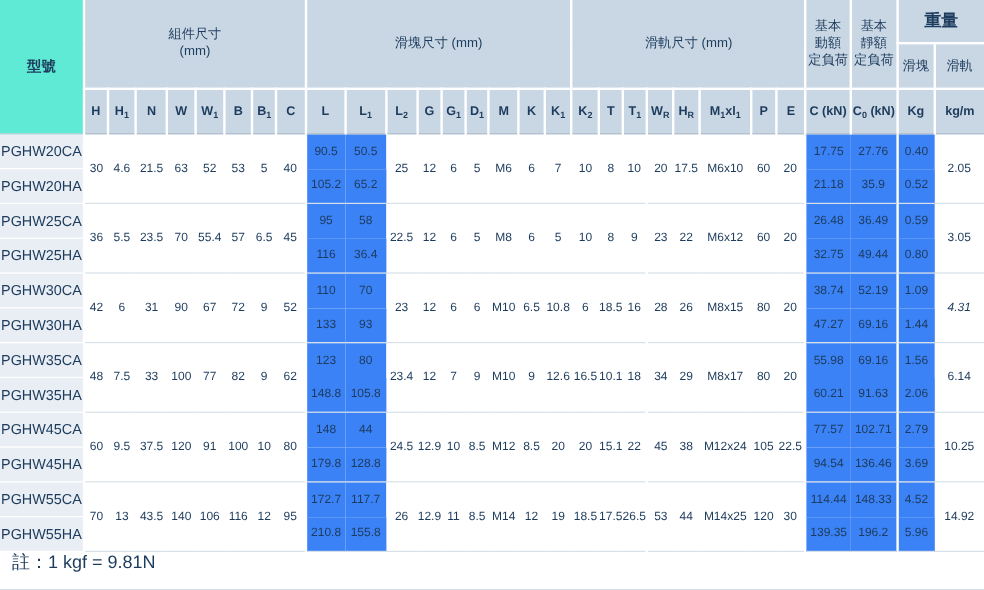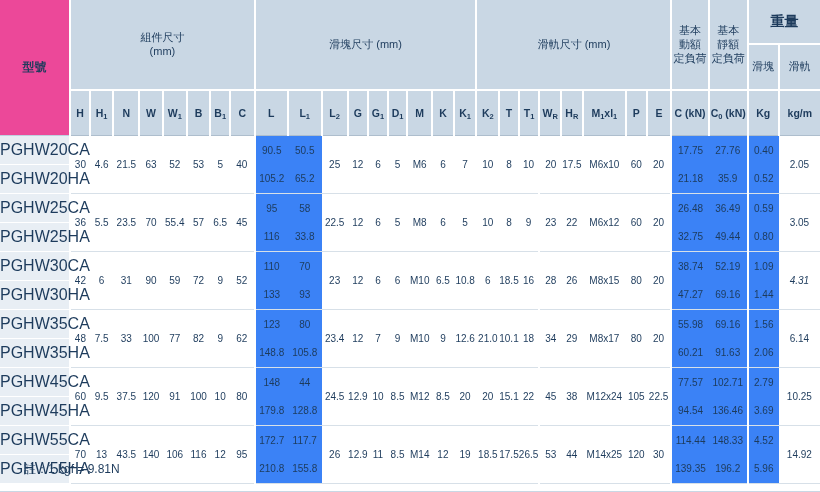--- a/index.html
+++ b/index.html
@@ -27,23 +27,23 @@
   .hgroup{
     background:#c9d7e4;
     font-size:11px;
     font-weight:normal;
     height:52px;
     border-right:2px solid #ffffff;
     border-bottom:2px solid #ffffff;
     line-height:1.25;
   }
   .hmodel{
-    background:#ec4899;
+    background:#5eead4;
     font-size:12px;
-    height:135px;
+    height:111px;
     border-right:2px solid #ffffff;
     border-bottom:1px solid #bfd0df;
     vertical-align:middle;
   }
   .hsub{
     background:#c9d7e4;
     font-size:10.5px;
     height:26px;
     border-right:2px solid #ffffff;
     border-bottom:1px solid #aebecd;
@@ -57,21 +57,21 @@
     font-size:14px;
     border-bottom:2px solid #ffffff;
     border-right:none;
   }
   .wt-left{border-right:2px solid #ffffff;}
   
   td.model{
     background:#e8eef4;
     text-align:left;
     padding-left:14px;
-    font-size:16px;
+    font-size:12px;
     height:28px;
     border-right:2px solid #ffffff;
     border-bottom:1px solid #ffffff;
     color:#1d3b5c;
   }
   td.cell{
     background:#3b82f6;
     height:28px;
     border-bottom:1px solid #e3e9ef;
     font-size:10px;
@@ -79,23 +79,23 @@
   tr.rowA td.cell{border-bottom:none;}
   tr.rowB td.cell{border-bottom:1px solid #d7e0e8;}
   td.span{
     background:#ffffff;
     border-bottom:1px solid #d7e0e8;
     font-size:10px;
   }
   .sepcol{border-right:2px solid #ffffff;}
   .note{
     position:absolute;
-    left:24px;
+    left:10px;
     bottom:14px;
-    font-size:12px;
+    font-size:15px;
     color:#1d3b5c;
   }
   .divider-bottom{
     position:absolute;
     left:0;right:0;bottom:0;
     height:1px;background:#c9d7e4;
   }
 </style>
 </head>
 <body>
@@ -260,32 +260,32 @@
           <td class="span " rowspan="2">60</td>
           <td class="span sepcol" rowspan="2">20</td>
           <td class="cell ">26.48</td>
           <td class="cell sepcol">36.49</td>
           <td class="cell ">0.59</td>
           <td class="span" rowspan="2" style="border-right: none; margin-top: 11px;">3.05</td>
         </tr>
         <tr class="rowB">
           <td class="model">PGHW25HA</td>
           <td class="cell">116</td>
-          <td class="cell">33.8</td>
+          <td class="cell">36.4</td>
           <td class="cell ">32.75</td>
           <td class="cell sepcol">49.44</td>
           <td class="cell ">0.80</td>
         </tr>
         <tr class="rowA">
           <td class="model">PGHW30CA</td>
           <td class="span " rowspan="2">42</td>
           <td class="span " rowspan="2">6</td>
           <td class="span " rowspan="2">31</td>
           <td class="span " rowspan="2">90</td>
-          <td class="span " rowspan="2">59</td>
+          <td class="span " rowspan="2">67</td>
           <td class="span " rowspan="2">72</td>
           <td class="span " rowspan="2">9</td>
           <td class="span sepcol" rowspan="2">52</td>
           <td class="cell">110</td>
           <td class="cell">70</td>
           <td class="span " rowspan="2">23</td>
           <td class="span " rowspan="2">12</td>
           <td class="span " rowspan="2">6</td>
           <td class="span " rowspan="2">6</td>
           <td class="span " rowspan="2">M10</td>
@@ -324,21 +324,21 @@
           <td class="span sepcol" rowspan="2">62</td>
           <td class="cell">123</td>
           <td class="cell">80</td>
           <td class="span " rowspan="2">23.4</td>
           <td class="span " rowspan="2">12</td>
           <td class="span " rowspan="2">7</td>
           <td class="span " rowspan="2">9</td>
           <td class="span " rowspan="2">M10</td>
           <td class="span " rowspan="2">9</td>
           <td class="span " rowspan="2">12.6</td>
-          <td class="span " rowspan="2">21.0</td>
+          <td class="span " rowspan="2">16.5</td>
           <td class="span " rowspan="2">10.1</td>
           <td class="span sepcol" rowspan="2">18</td>
           <td class="span " rowspan="2">34</td>
           <td class="span " rowspan="2">29</td>
           <td class="span " rowspan="2">M8x17</td>
           <td class="span " rowspan="2">80</td>
           <td class="span sepcol" rowspan="2">20</td>
           <td class="cell ">55.98</td>
           <td class="cell sepcol">69.16</td>
           <td class="cell ">1.56</td>

